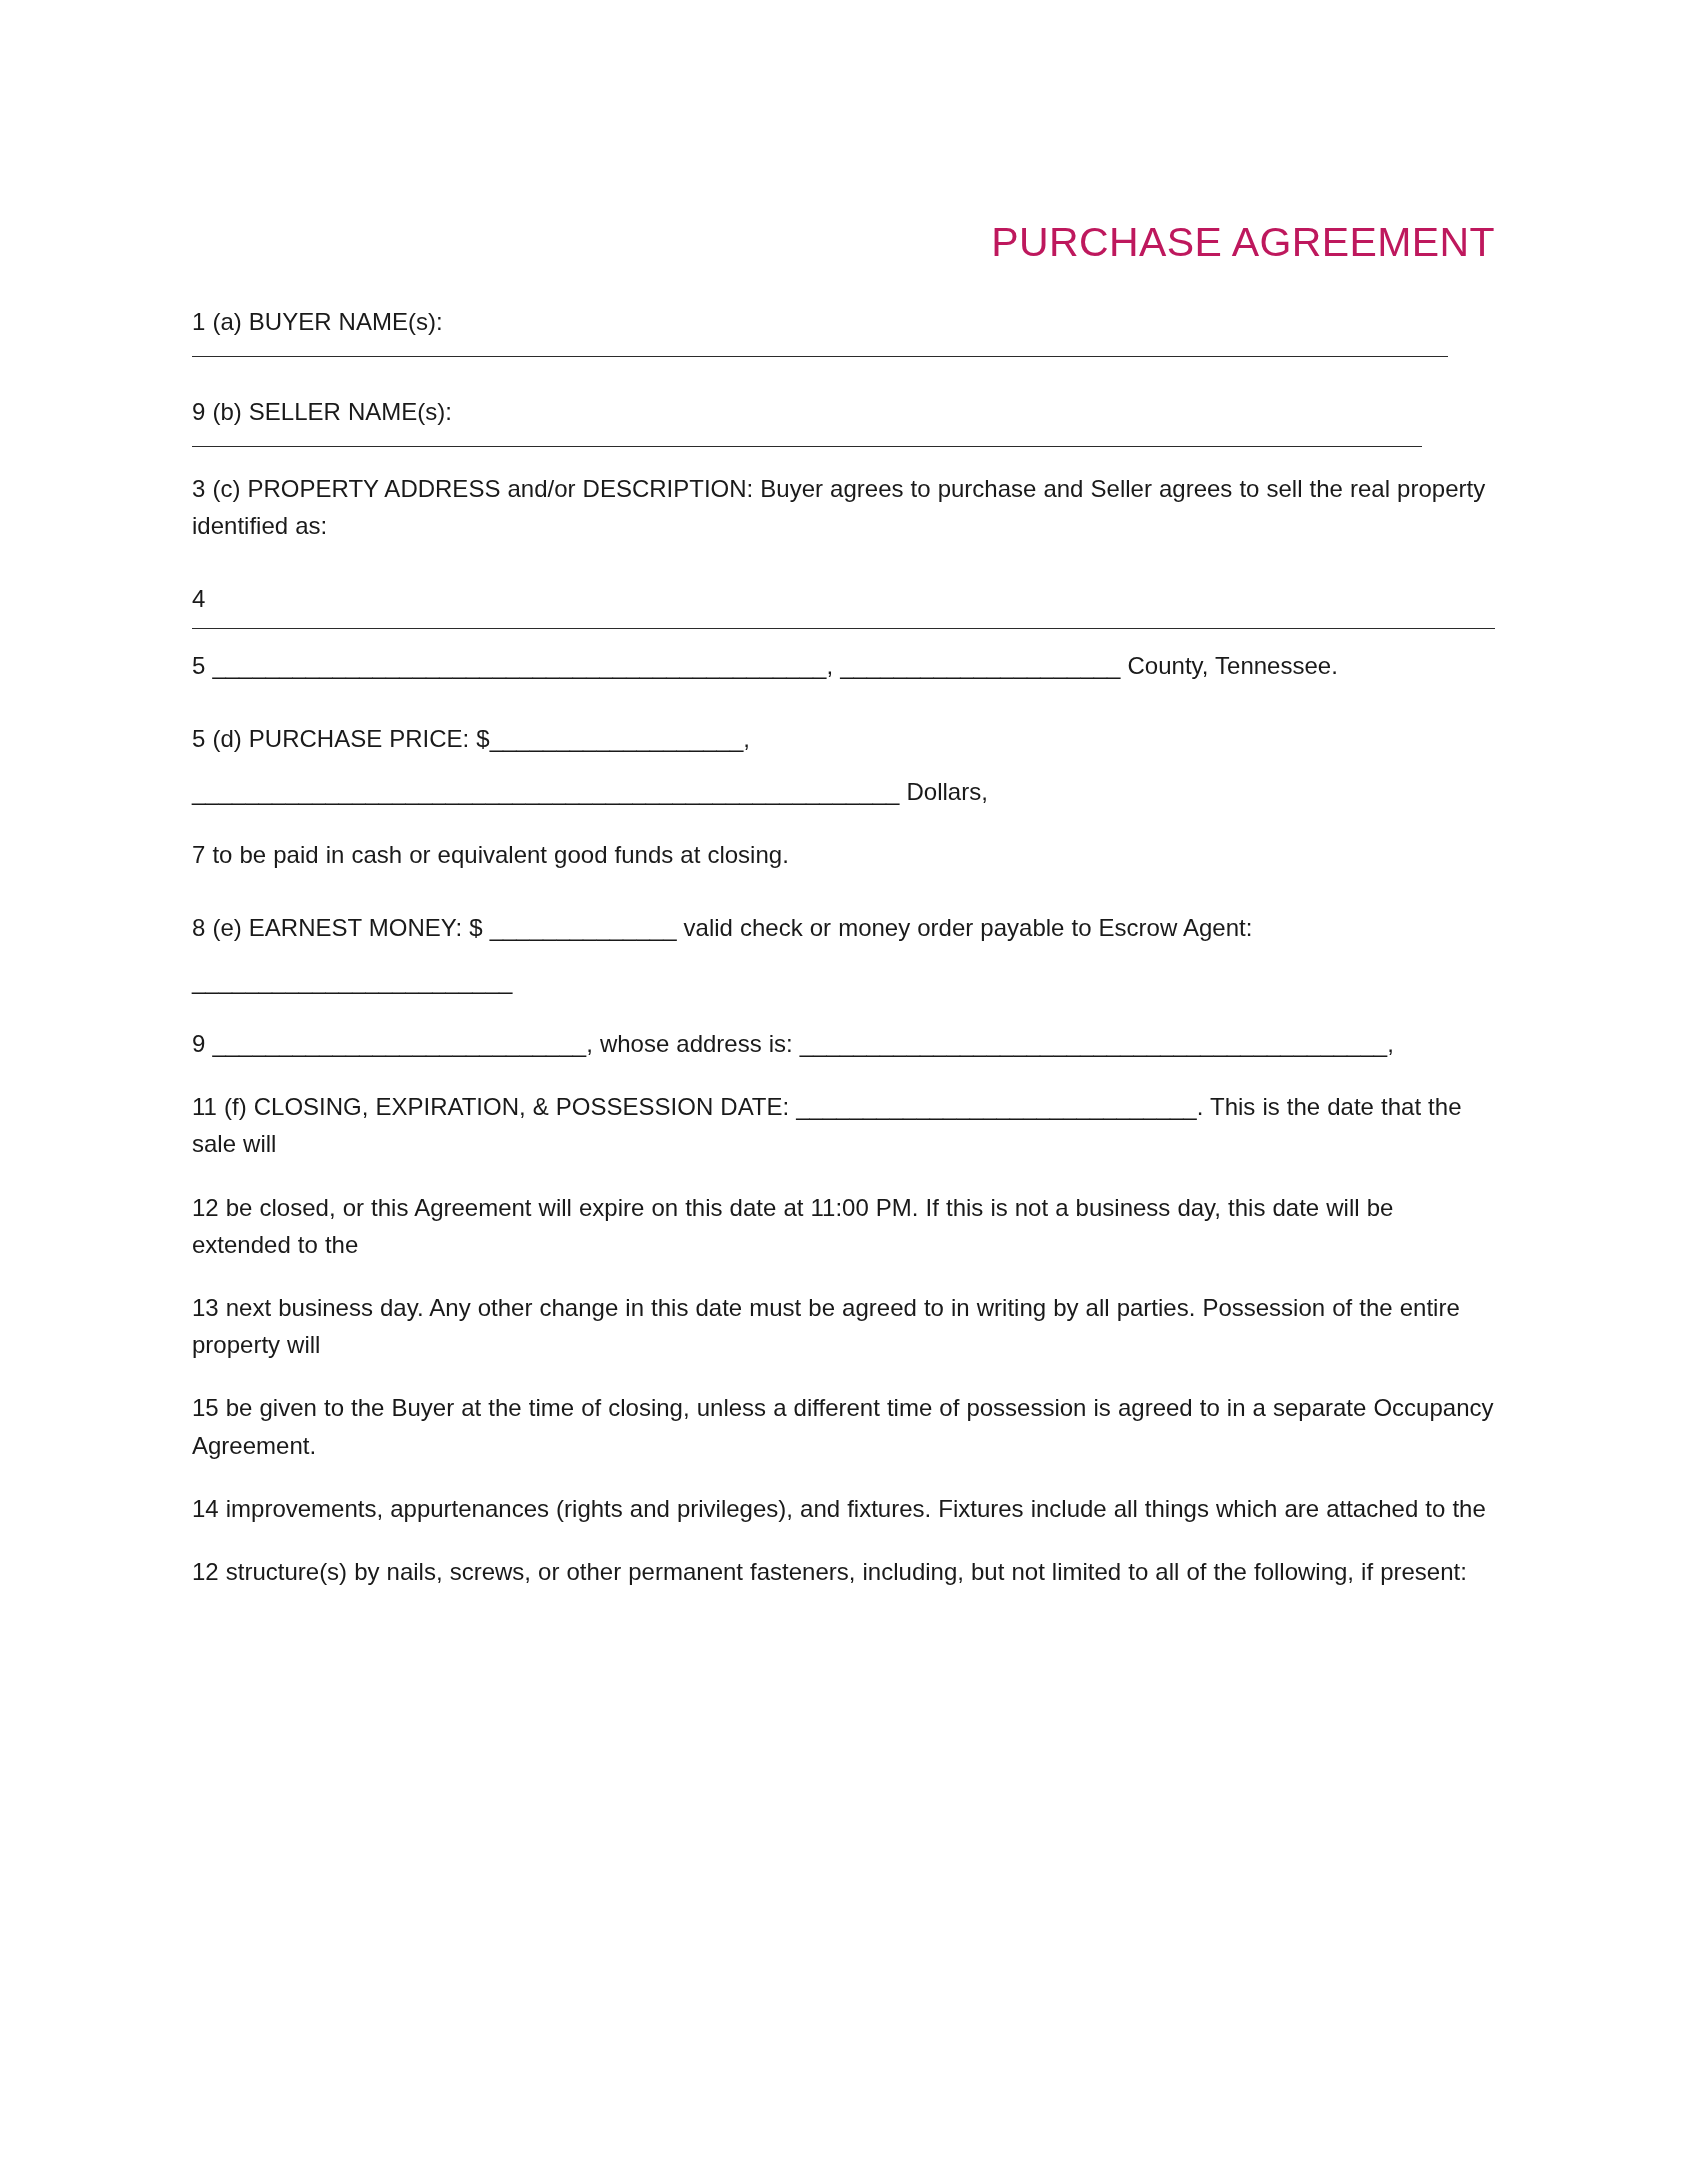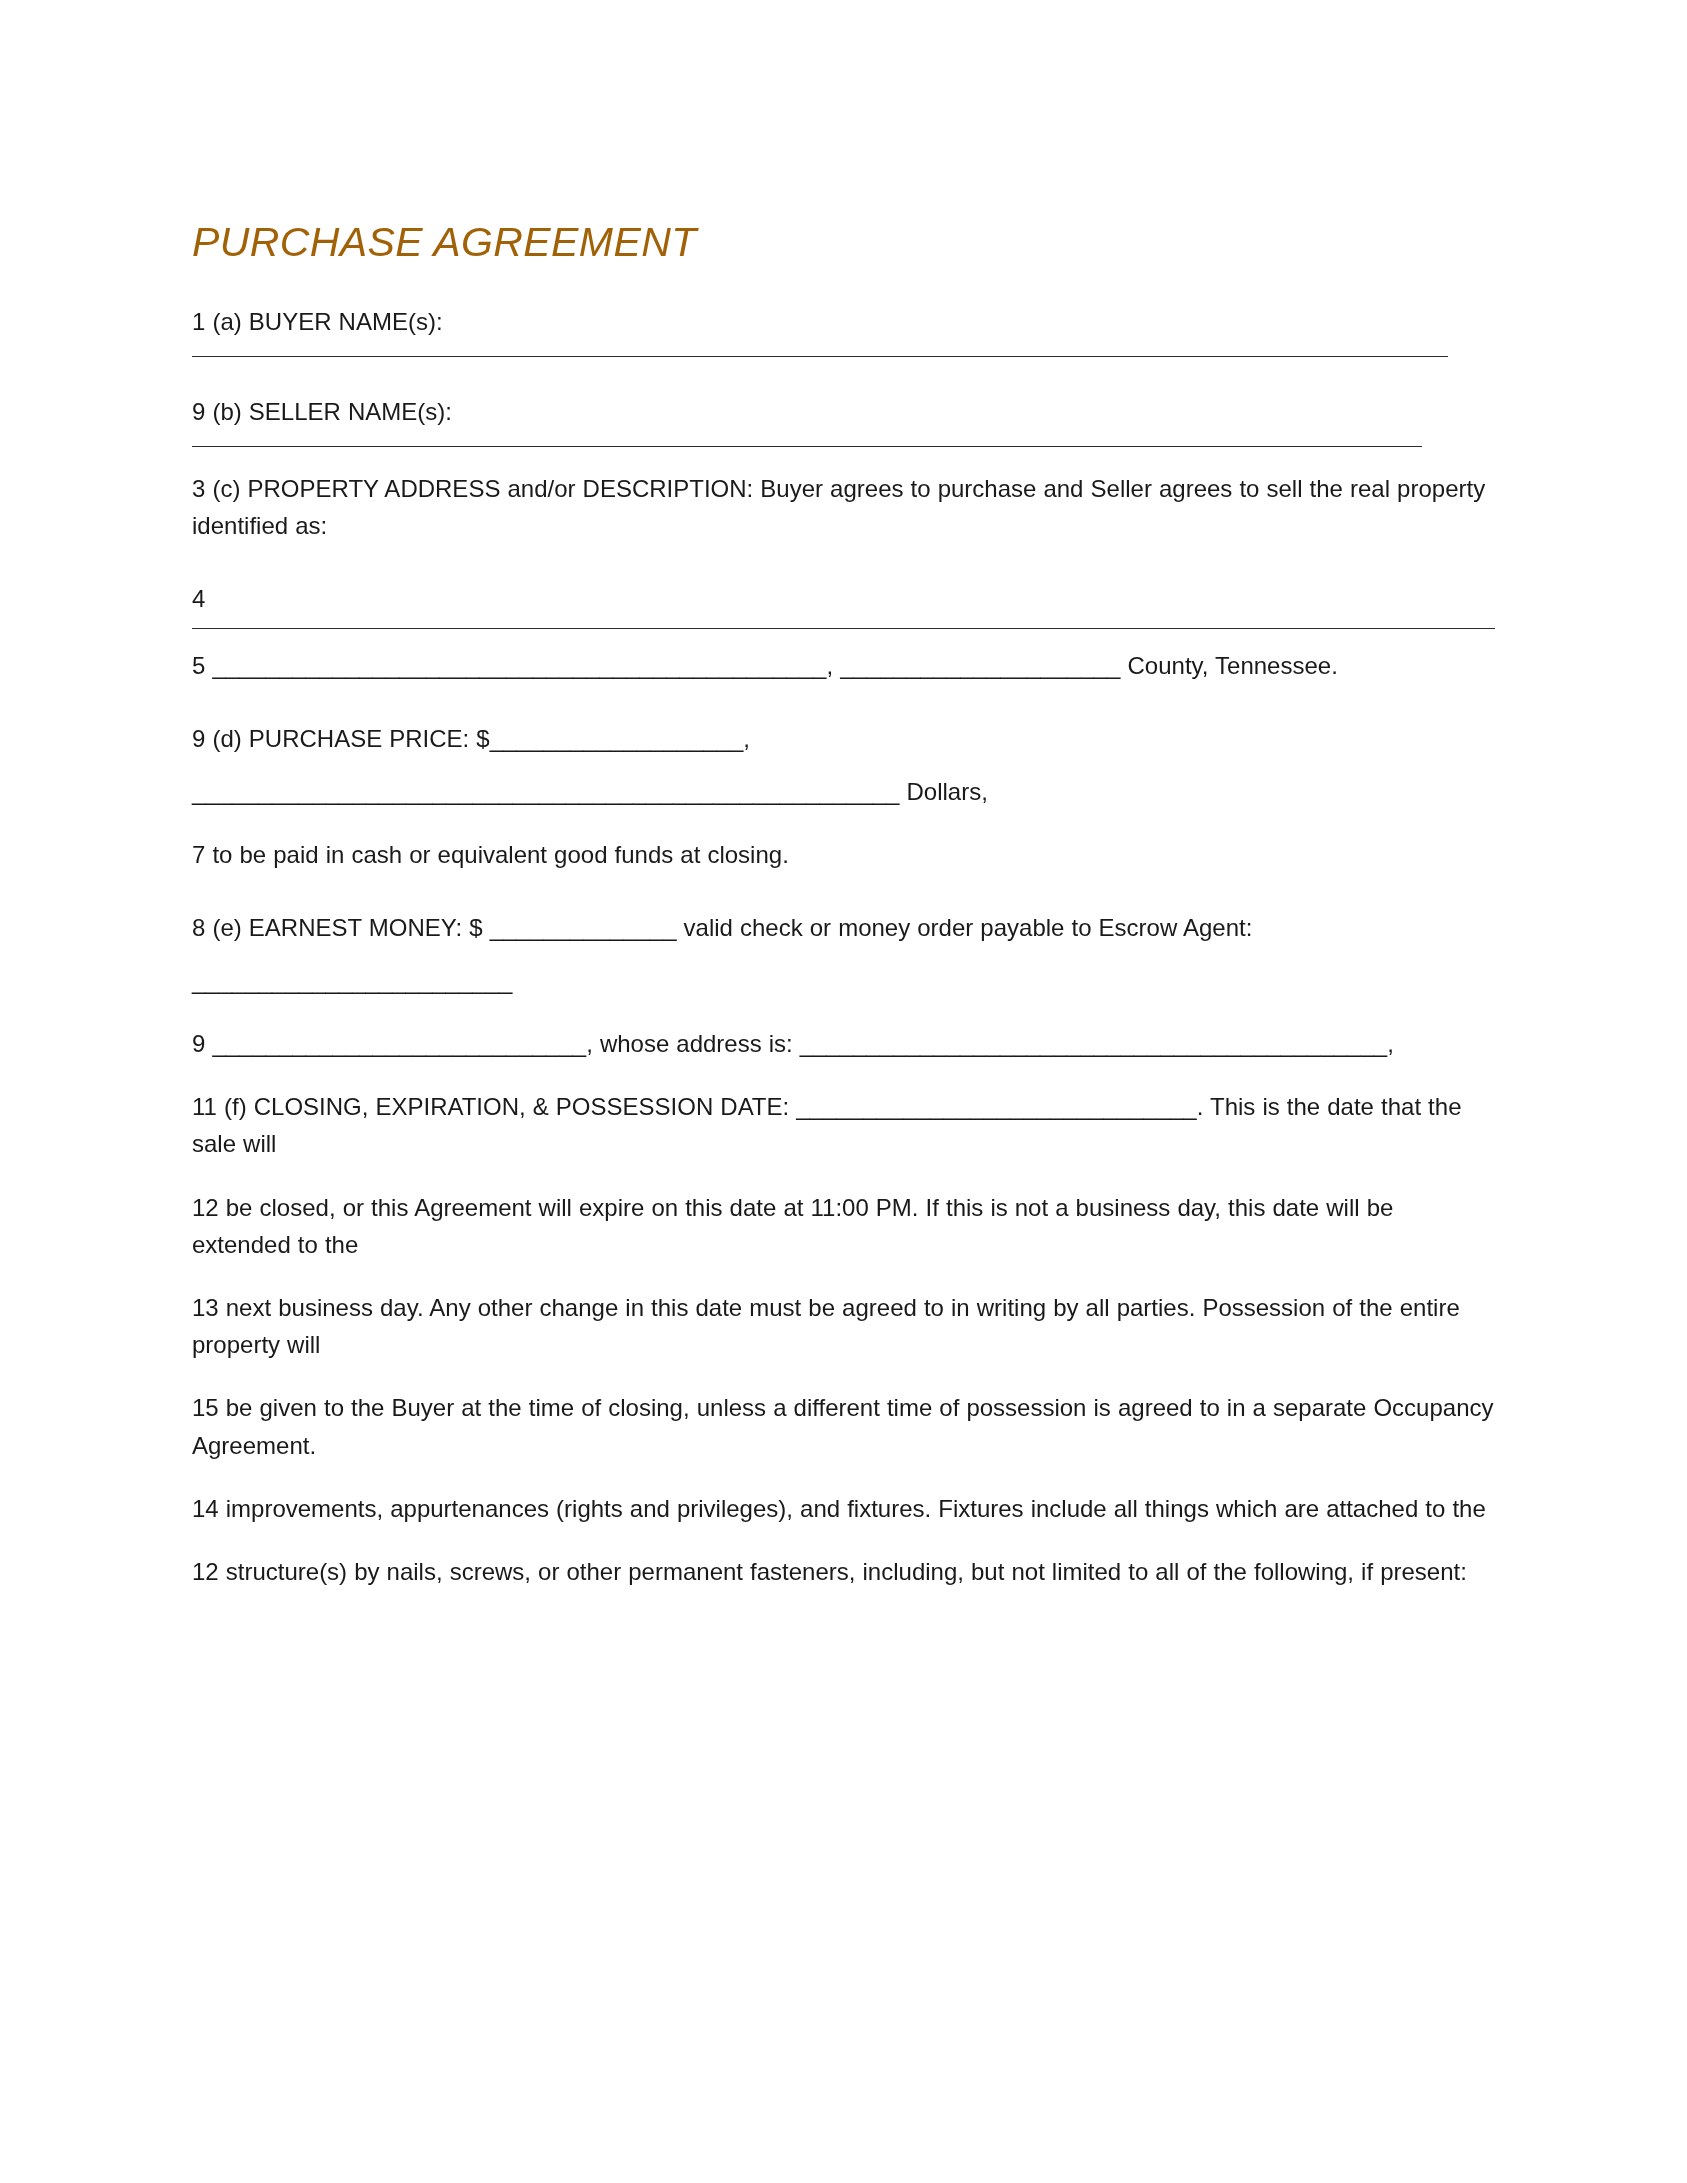--- a/index.html
+++ b/index.html
@@ -16,28 +16,27 @@
   }
   .page {
     position: relative;
     width: 1687px;
     height: 2184px;
     background: #ffffff;
     box-sizing: border-box;
     padding: 218px 192px 0 192px;
   }
   .doc-title {
-    text-align: left;
-    color: #a16207;
+    text-align: right;
+    color: #be185d;
     font-size: 41px;
     font-weight: 400;
     letter-spacing: 0.4px;
     margin: 0 0 23px 0;
     line-height: 1.2;
-    font-style: italic;
   }
   .para {
     font-size: 24px;
     line-height: 1.55;
     margin: 0 0 26px 0;
     color: #1a1a1a;
     word-spacing: 0.4px;
   }
   .para.tight {
     margin-bottom: 15.7px;
@@ -79,21 +78,21 @@
 
   <p class="para">3 (c) PROPERTY ADDRESS and/or DESCRIPTION: Buyer agrees to purchase and Seller agrees to sell the real property identified as:</p>
 
   <p class="para tight">4</p>
   <div class="rule-row line-4-rule">
       <span class="rule w3"></span>
     </div>
 
   <p class="para numline">5 ______________________________________________, _____________________ County, Tennessee.</p>
 
-  <p class="para tight">9 (d) PURCHASE PRICE: $___________________,</p>
+  <p class="para tight">5 (d) PURCHASE PRICE: $___________________,</p>
   <p class="para">_____________________________________________________ Dollars,</p>
 
   <p class="para">7 to be paid in cash or equivalent good funds at closing.</p>
 
   <p class="para tight">8 (e) EARNEST MONEY: $ ______________ valid check or money order payable to Escrow Agent:</p>
   <p class="para">________________________</p>
 
   <p class="para">9 ____________________________, whose address is: ____________________________________________,</p>
 
 

